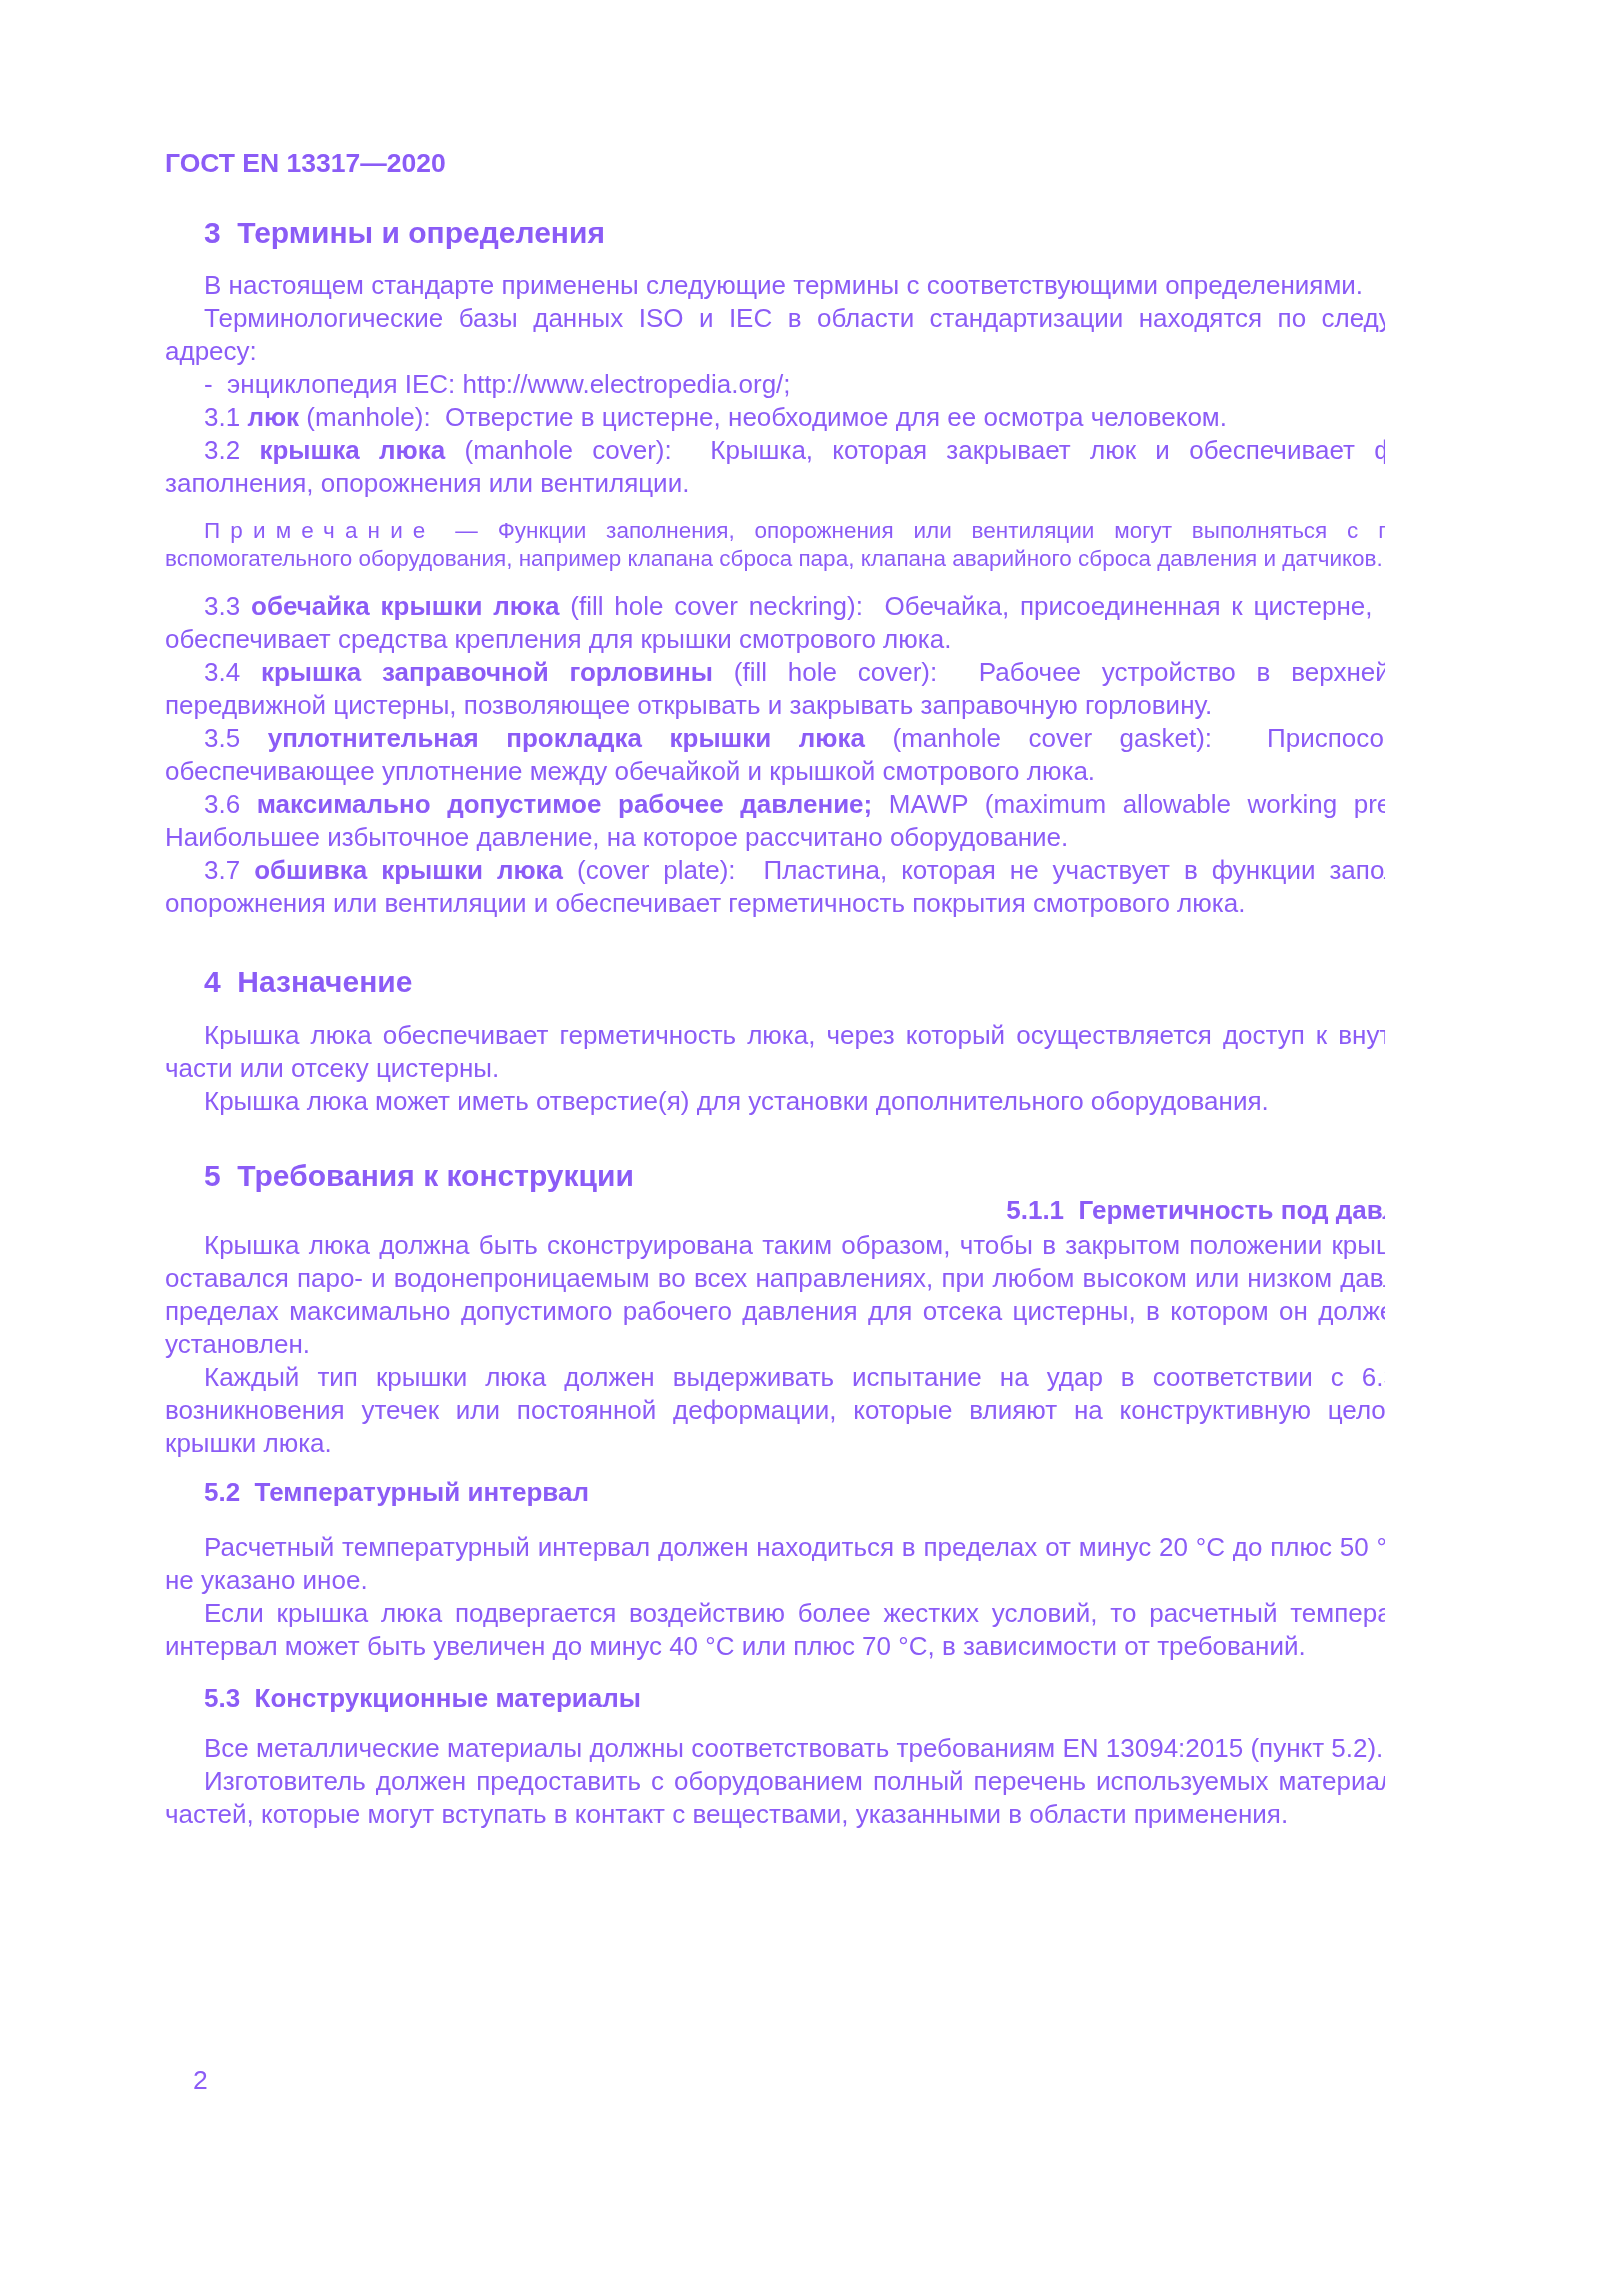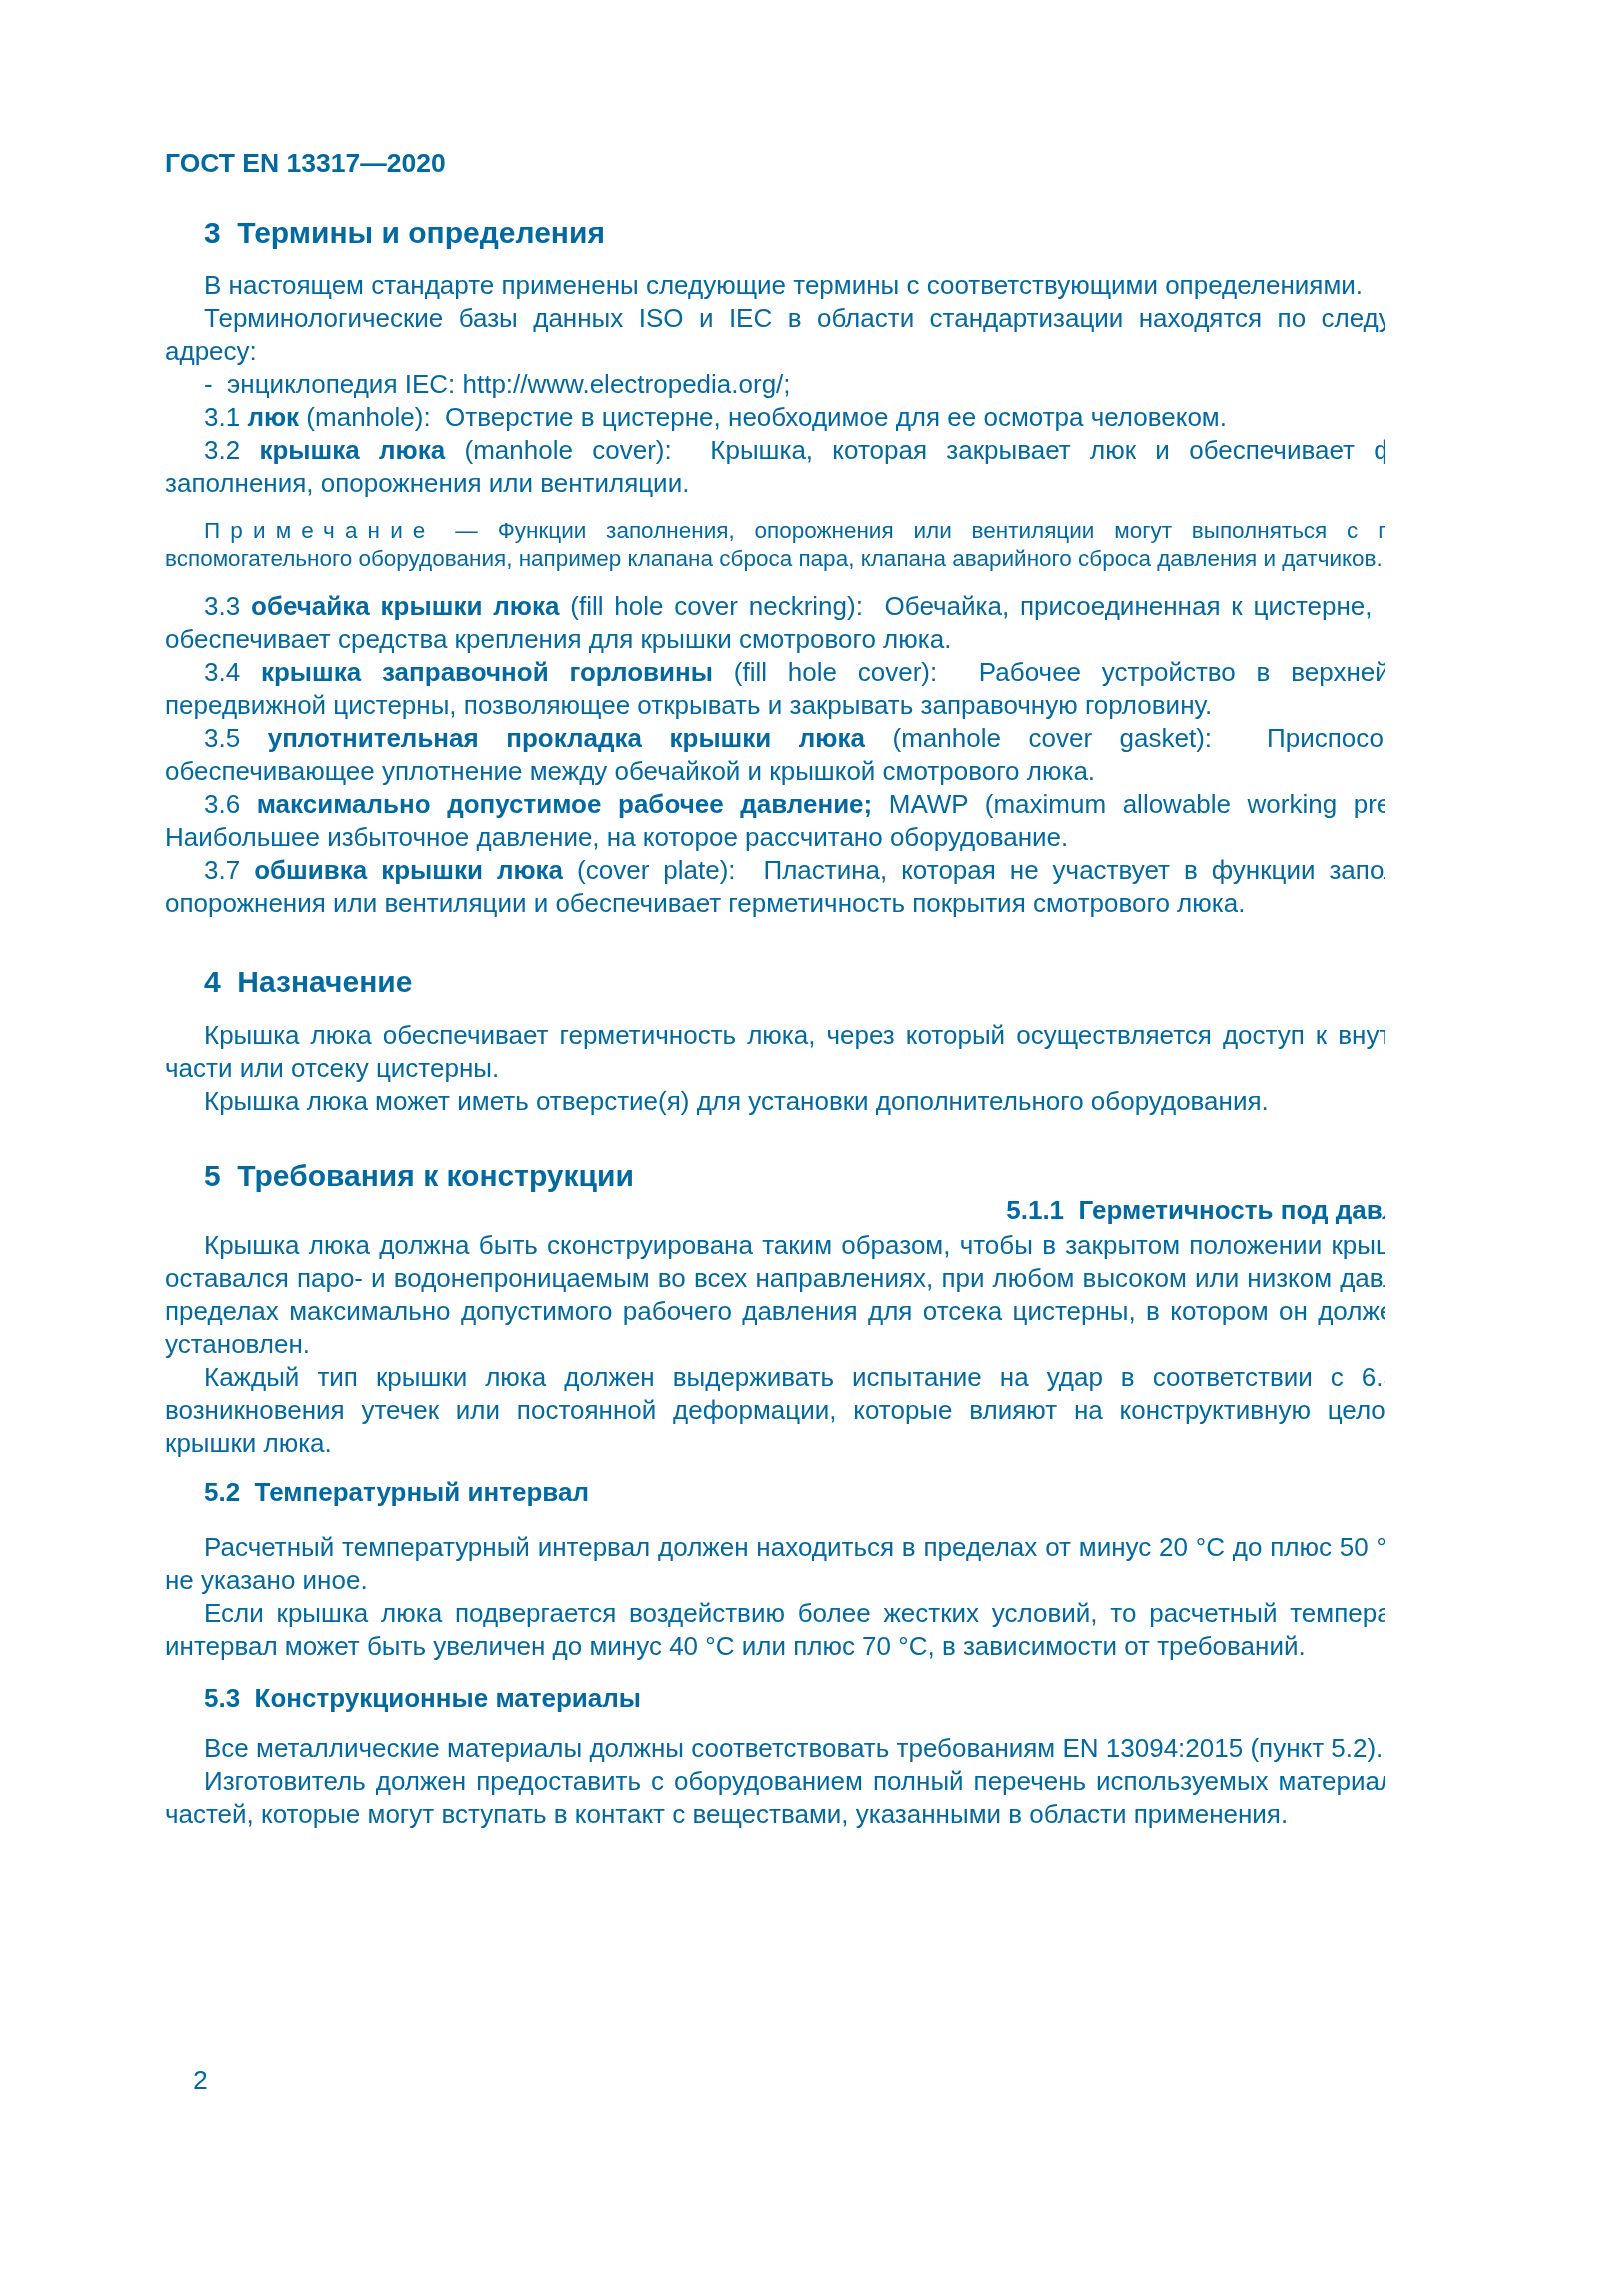--- a/index.html
+++ b/index.html
@@ -5,21 +5,21 @@
   html, body {
     margin: 0;
     padding: 0;
     background: #ffffff;
   }
   .page {
     position: relative;
     width: 1385px;
     height: 2293px;
     background: #ffffff;
-    color: #0369a1;
+    color: #8b5cf6;
     font-family: "Liberation Sans", "DejaVu Sans", sans-serif;
     overflow: hidden;
   }
   .content {
     position: absolute;
     left: 165px;
     top: 0;
     width: 1313px;
     padding-top: 149px;
   }

